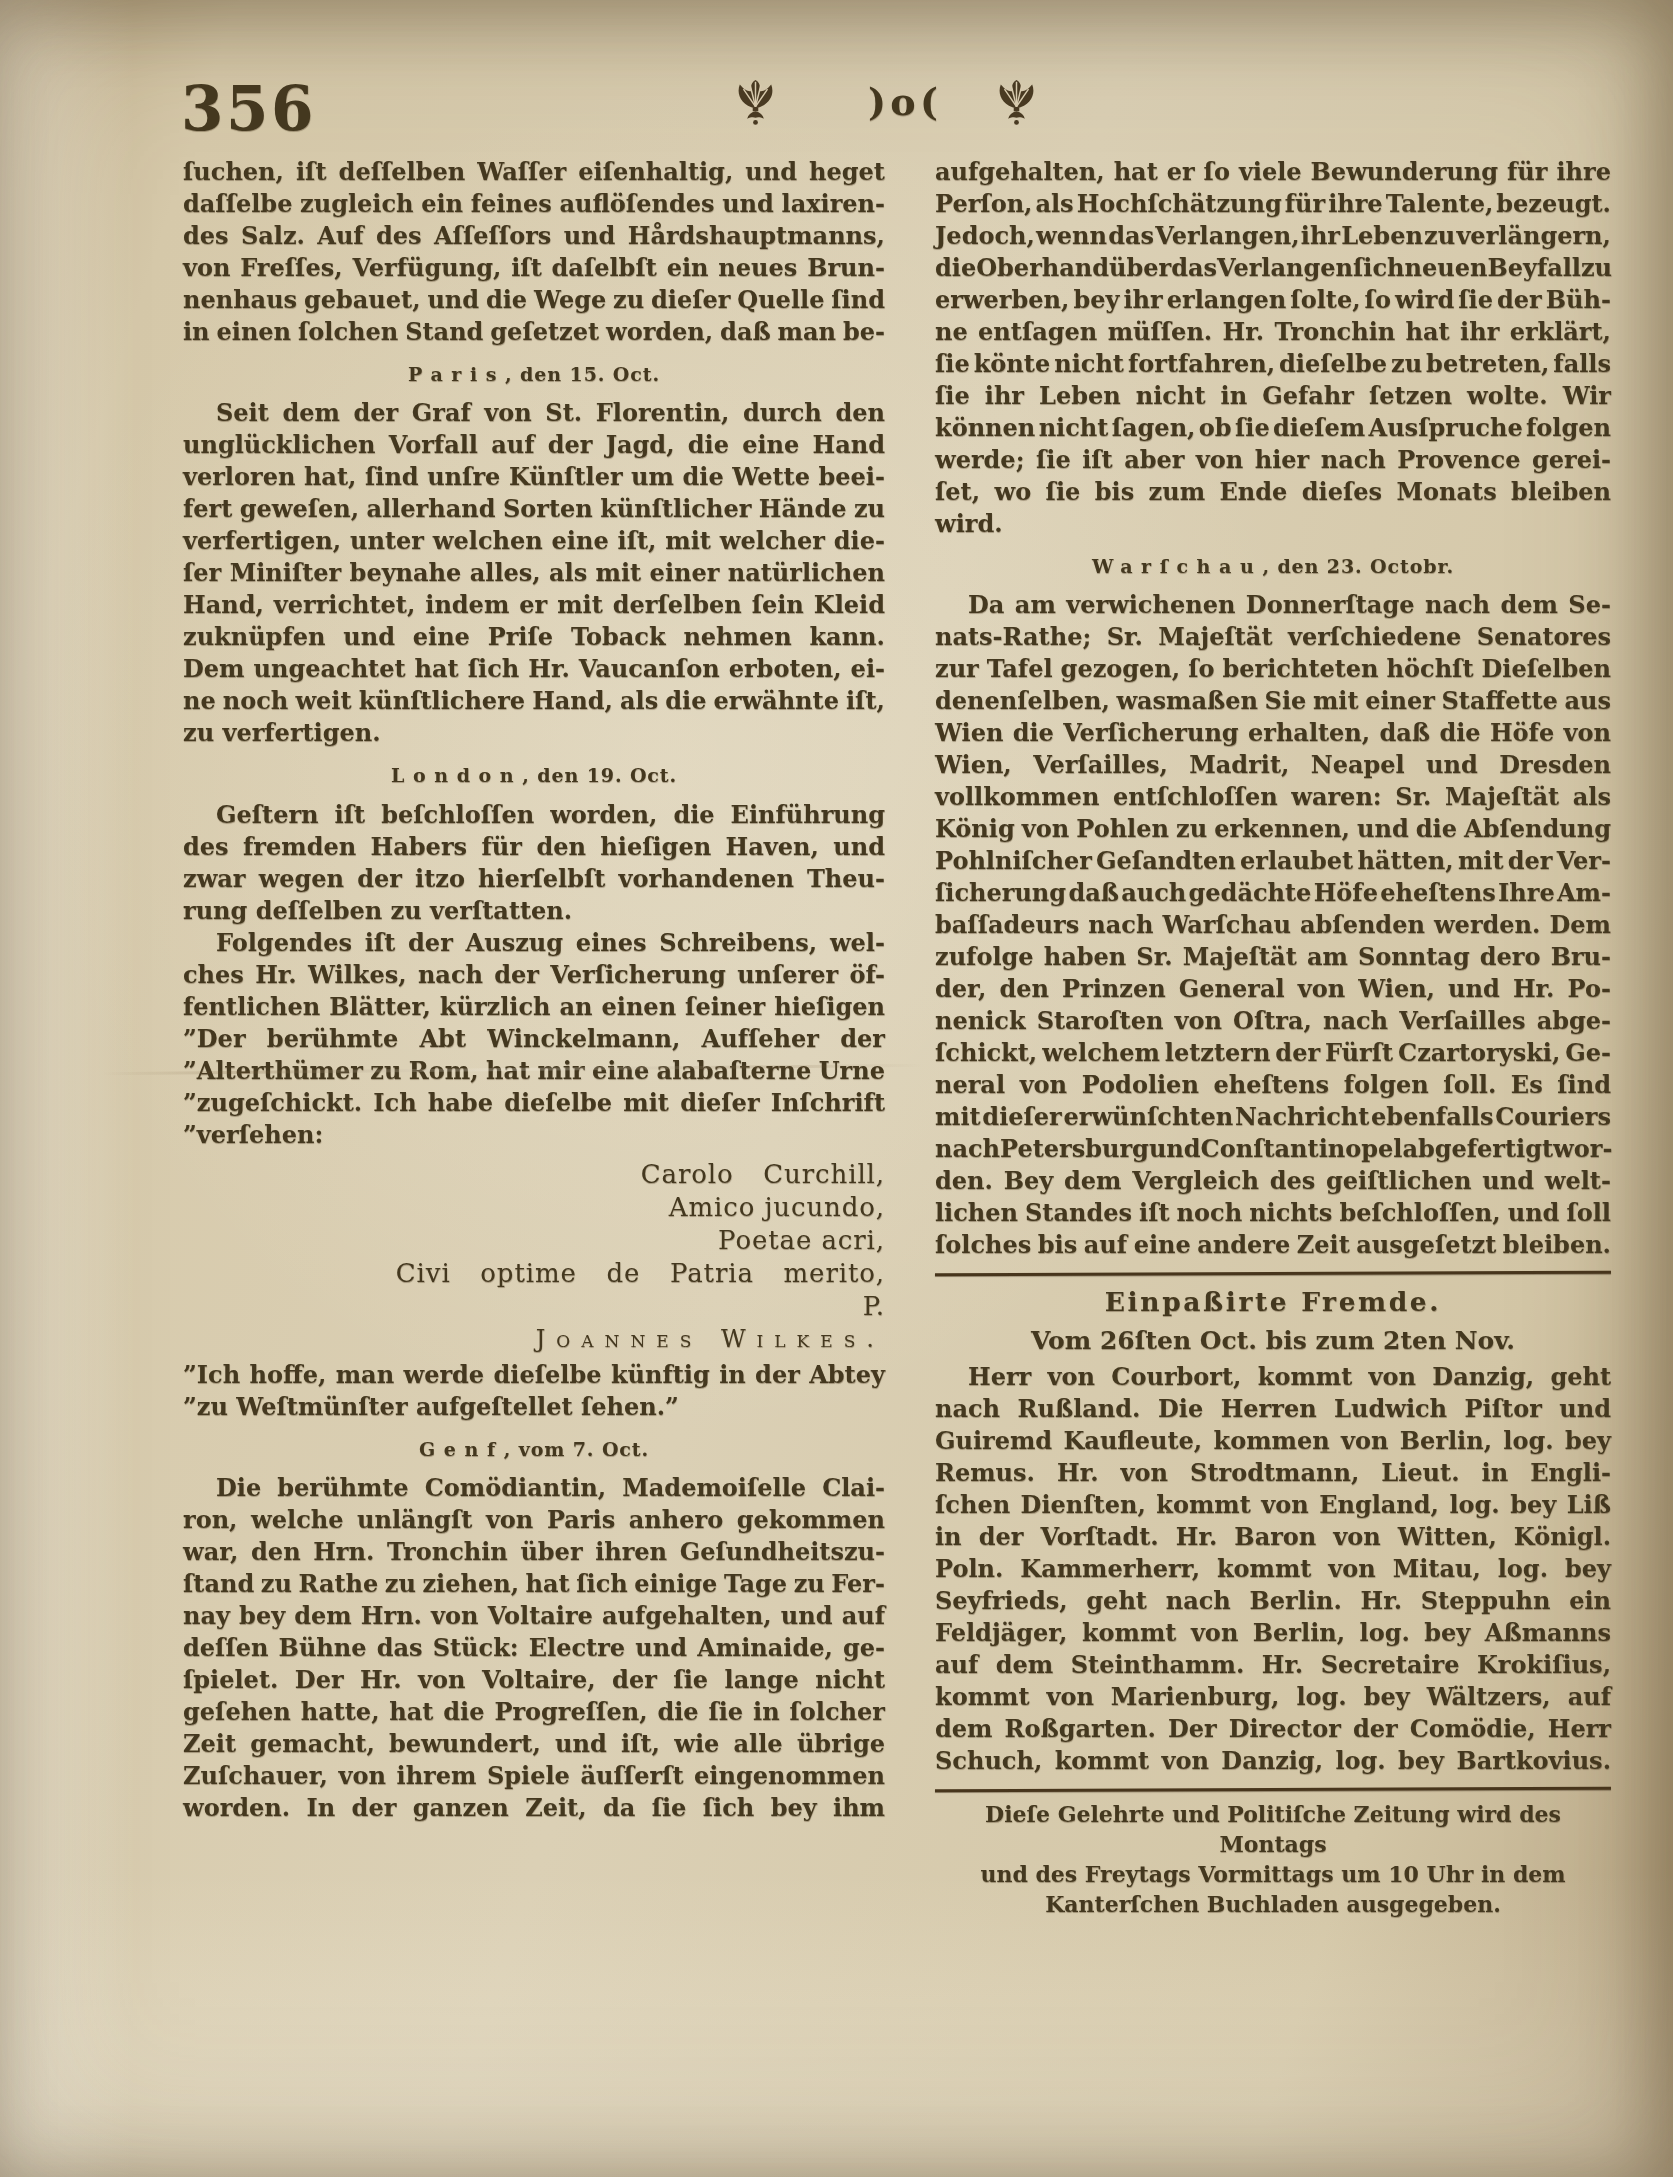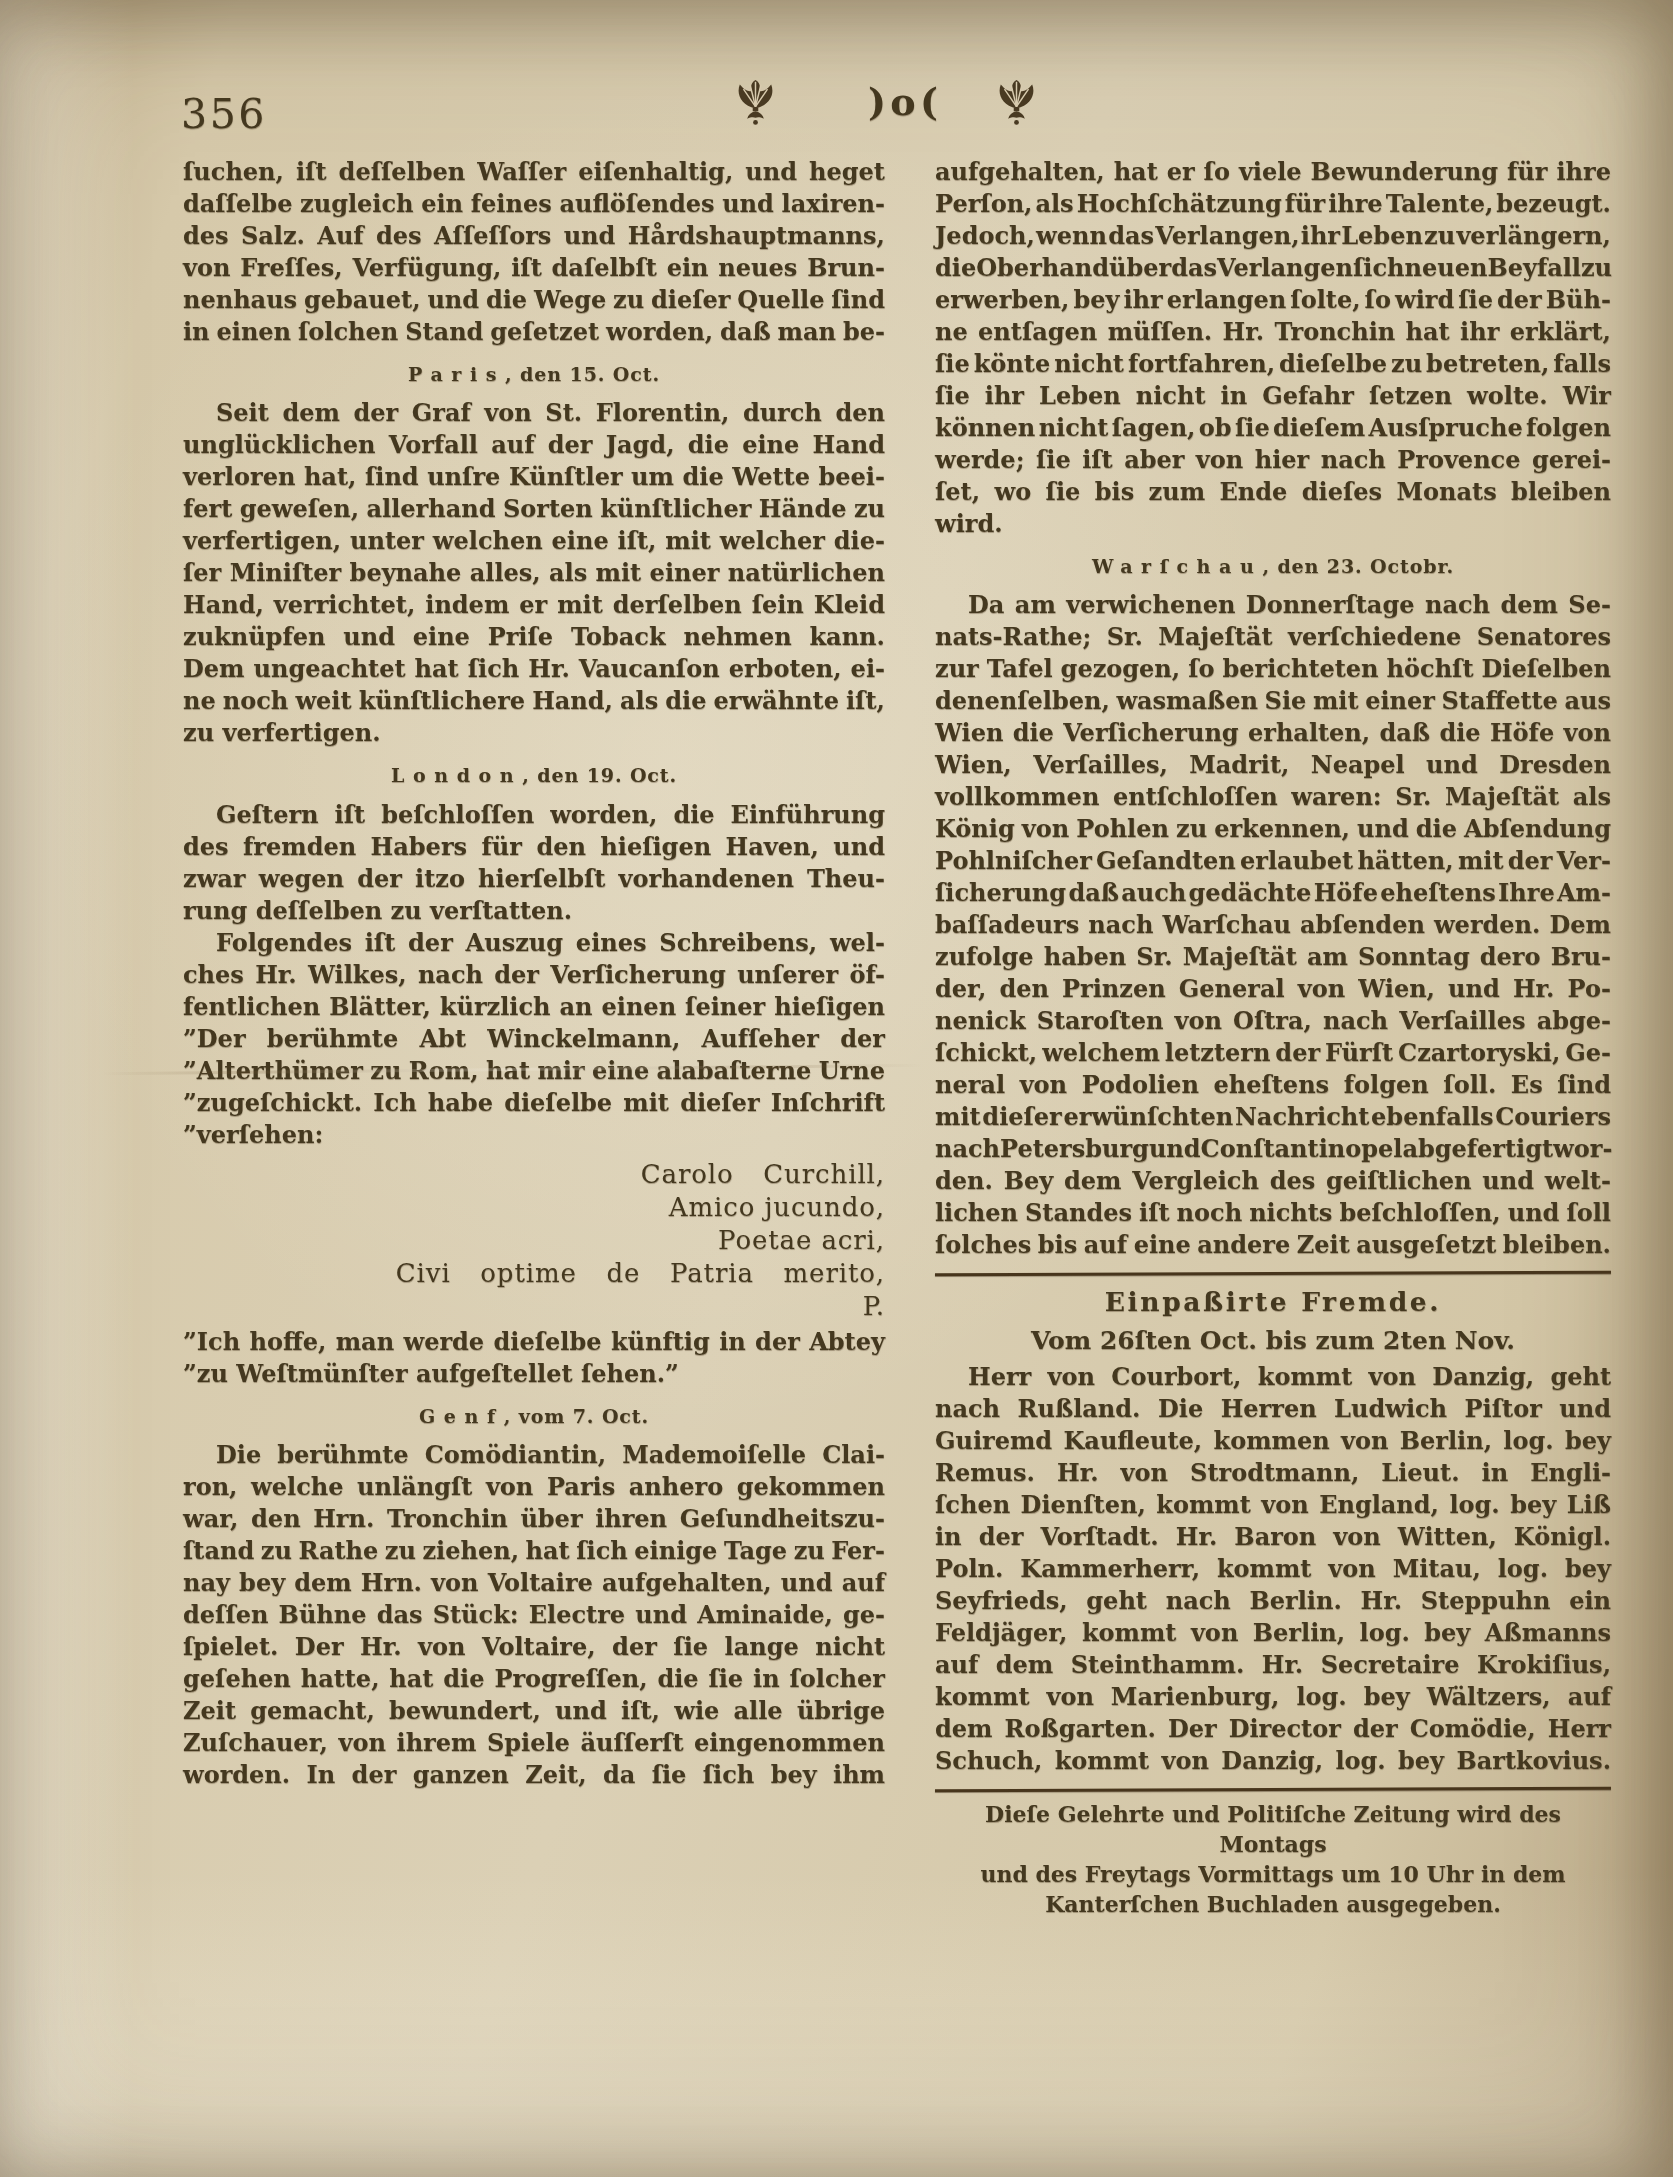--- a/index.html
+++ b/index.html
@@ -10,21 +10,21 @@
     background:
       linear-gradient(90deg, rgba(250,246,233,0.55) 0%, rgba(250,246,233,0) 8%),
       linear-gradient(0deg, rgba(248,243,228,0.35) 0%, rgba(248,243,228,0) 14%),
       radial-gradient(ellipse 55% 45% at 40% 35%, rgba(255,252,242,0.22), rgba(255,252,242,0) 70%),
       linear-gradient(108deg, #c6b593 0%, #d6c9aa 10%, #dbd0b5 48%, #d3c6a6 82%, #b9a785 100%);
     box-shadow: inset 0 0 163px rgba(92,72,42,0.30),
                 inset -24px 0 68px rgba(85,65,35,0.30),
                 inset 0 29px 60px rgba(85,65,35,0.17);
     text-shadow: 0.3px 0.5px 0.7px rgba(70,53,28,0.38);
   }
-  .page-number{position:absolute; left:181px; top:90px; font-size:41px; font-weight:normal; letter-spacing:2.6px;}
+  .page-number{position:absolute; left:181px; top:73px; font-size:61px; font-weight:bold; letter-spacing:2.6px;}
   .header-orn{position:absolute; top:79px; width:41px; height:48px;}
   .orn-left{left:735px;}
   .orn-right{left:996px;}
   .separator{position:absolute; left:868px; top:79px; font-size:38px; font-weight:bold; letter-spacing:4.3px;}
   .col{position:absolute; top:156px;}
   .col-left{left:183px; width:702px;}
   .col-right{left:935px; width:676px;}
   .para{margin:0;}
   .line{height:32px; line-height:32px; font-size:24px; font-weight:bold; white-space:nowrap;}
   .line.just{display:flex; justify-content:space-between;}
@@ -347,20 +347,21 @@
           <span class="w">Inſchrift</span>
         </div>
         <div class="line plain">”verſehen:</div>
       </div>
       <div class="latin">
         <div class="latin-line wide">Carolo Curchill,</div>
         <div class="latin-line">Amico jucundo,</div>
         <div class="latin-line">Poetae acri,</div>
         <div class="latin-line wide">Civi optime de Patria merito,</div>
         <div class="latin-line">P.</div>
+        <div class="latin-line caps">Joannes Wilkes.</div>
       </div>
       <div class="para">
         <div class="line just">
           <span class="w">”Ich</span>
           <span class="w">hoffe,</span>
           <span class="w">man</span>
           <span class="w">werde</span>
           <span class="w">dieſelbe</span>
           <span class="w">künftig</span>
           <span class="w">in</span>

